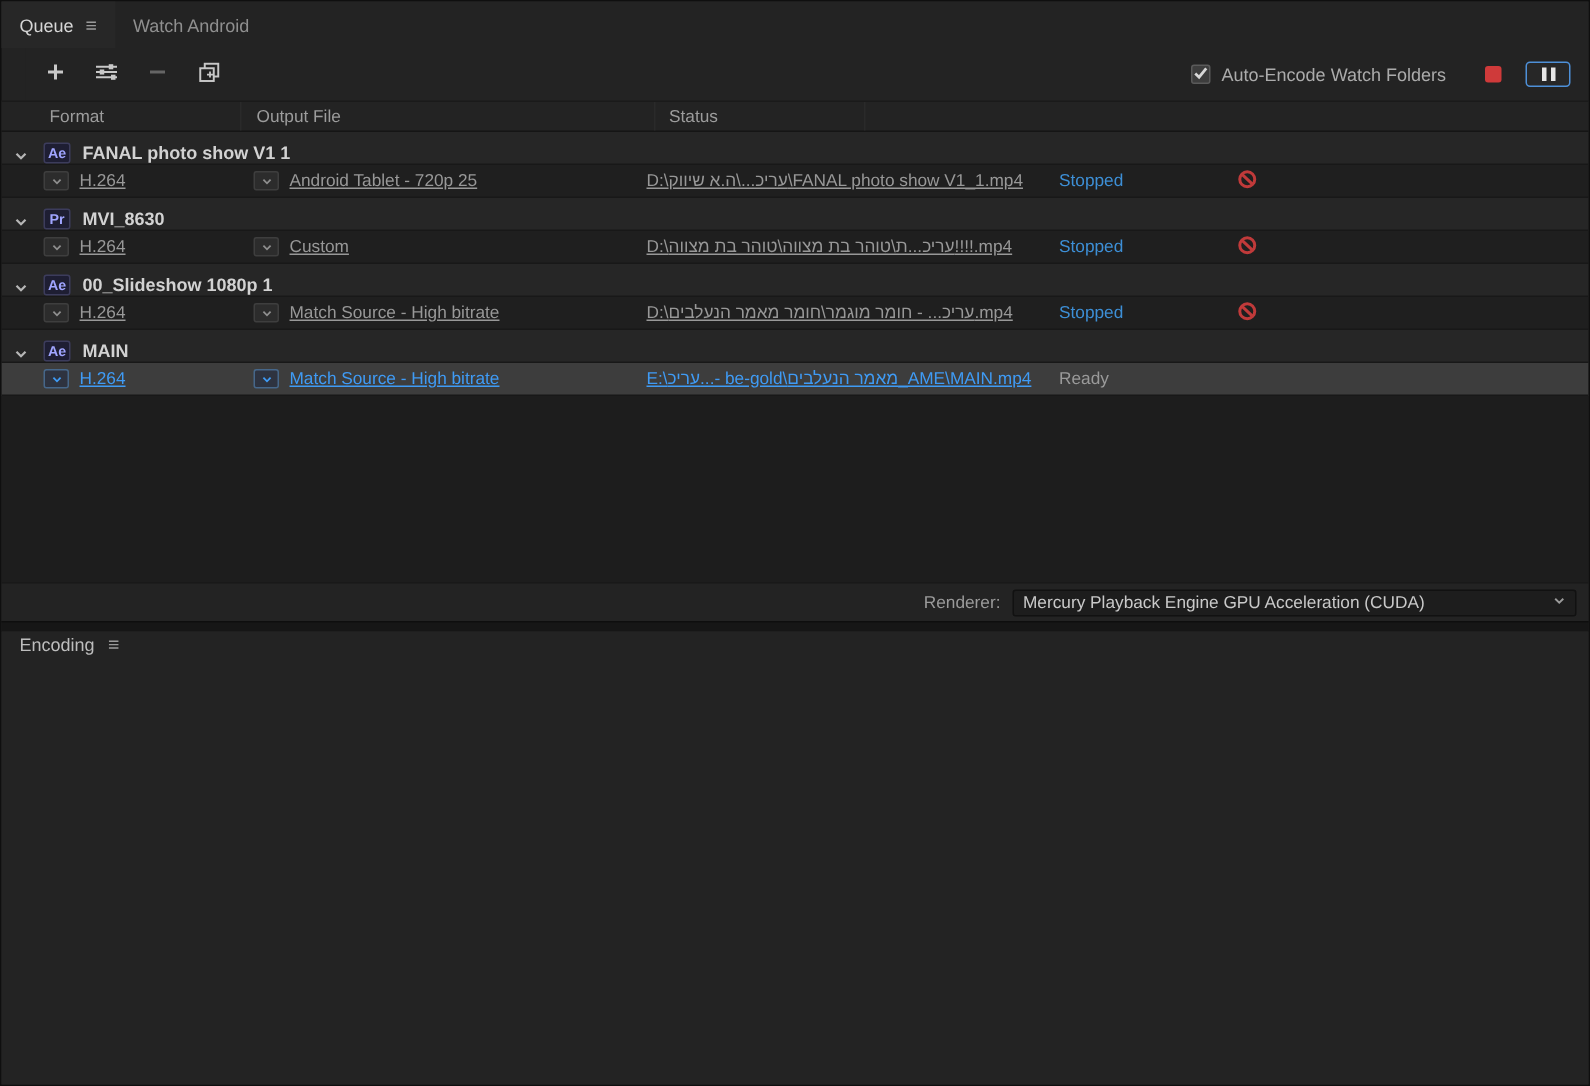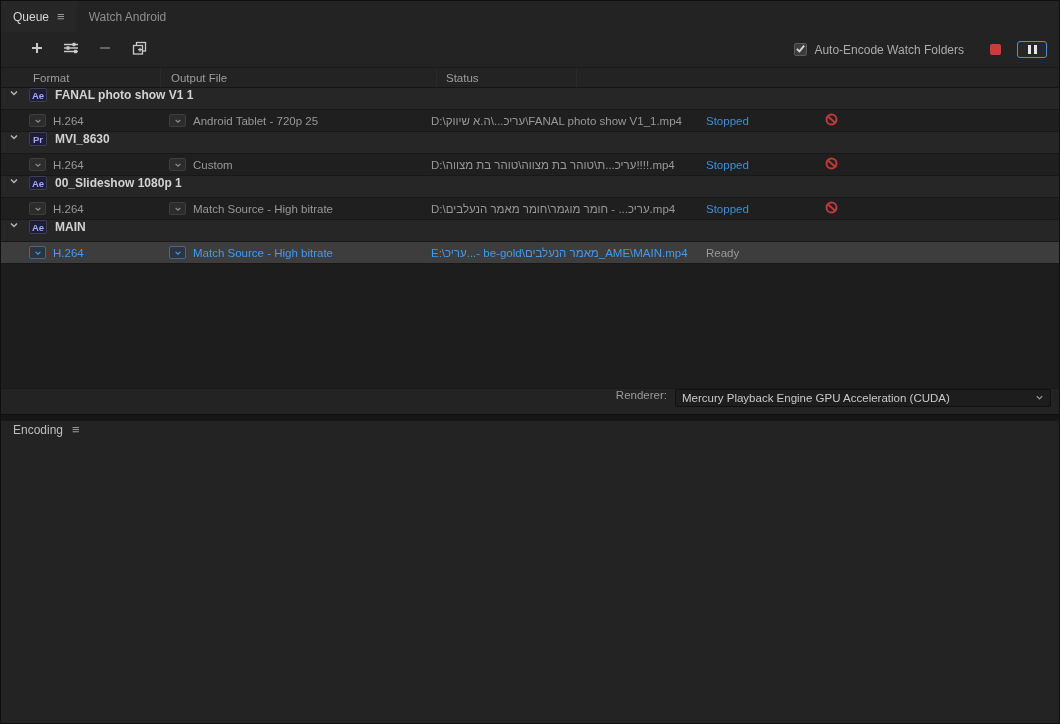--- a/index.html
+++ b/index.html
@@ -39,44 +39,44 @@
                   color:#9c9c9c; font-size:11.5px; }
   .th { height:100%; display:flex; align-items:center; border-right:1px solid #2a2a2a; }
   .w-format { width:160px; padding-left:32px; }
   .w-preset { width:260px; padding-left:10px; }
   .w-output { width:276px; padding-left:10px; }
   .w-status { width:140px; padding-left:9px; }
   .w-rest   { flex:1; border-right:none; }
 
   
   .table-body { flex:1; background:#1d1d1d; overflow:hidden; }
-  .row { height:22px; display:flex; align-items:flex-start; border-bottom:1px solid #181818; }
+  .row { height:22px; display:flex; align-items:flex-end; border-bottom:1px solid #181818; }
   .group-row { background:#262626; padding-left:6px; }
   .caret { width:14px; display:flex; justify-content:center; align-items:center; }
   .badge { margin-left:8px; width:18px; height:14px; border-radius:2px;
            background:#1e1e33; border:1px solid #3c3c5c; font-size:9.5px; font-weight:bold;
            display:flex; align-items:center; justify-content:center; }
   .gname { margin-left:8px; color:#d2d2d2; font-weight:bold; font-size:12px; }
   .item-row { background:#1f1f1f; }
   .item-row.selected { background:#3d3d3d; }
   .cell { display:flex; align-items:center; height:100%; }
   .c-format { width:160px; padding-left:28px; gap:7px; }
   .c-preset { width:260px; padding-left:8px; gap:7px; }
   .c-output { width:276px; padding-left:10px; overflow:hidden; white-space:nowrap; }
   .c-status { width:126px; padding-left:9px; }
   .c-err { width:38px; padding-left:2px; }
   .dd { width:17px; height:13px; background:#2c2c2c; border:1px solid #3e3e3e;
         border-radius:2px; display:inline-flex; align-items:center; justify-content:center;
         flex:0 0 auto; }
   .dd-sel { border-color:#46678a; background:#2e3340; }
-  .txt { font-size:11.5px; color:#989898; white-space:nowrap; }
+  .txt { font-size:11.5px; color:#989898; white-space:nowrap;text-decoration:underline; }
   .status { font-size:11.5px; }
 
   
-  .renderer-bar { flex:0 0 26px; display:flex; align-items:flex-start; justify-content:flex-end;
+  .renderer-bar { flex:0 0 26px; display:flex; align-items:center; justify-content:flex-end;
                   gap:8px; background:#232323; border-top:1px solid #191919; padding-right:8px; }
   .renderer-label { color:#9a9a9a; font-size:11.5px; }
   .renderer-select { width:376px; height:18px; background:#1d1d1d; border:1px solid #111;
                      border-radius:2px; display:flex; align-items:center;
                      justify-content:space-between; padding:0 6px; color:#c9c9c9;
                      font-size:11.5px; }
 
   
   .panel-gap { flex:0 0 7px; background:#161616; border-top:1px solid #0e0e0e; }
   .bottom-strip { flex:1; background:#232323; display:flex; align-items:flex-start;

